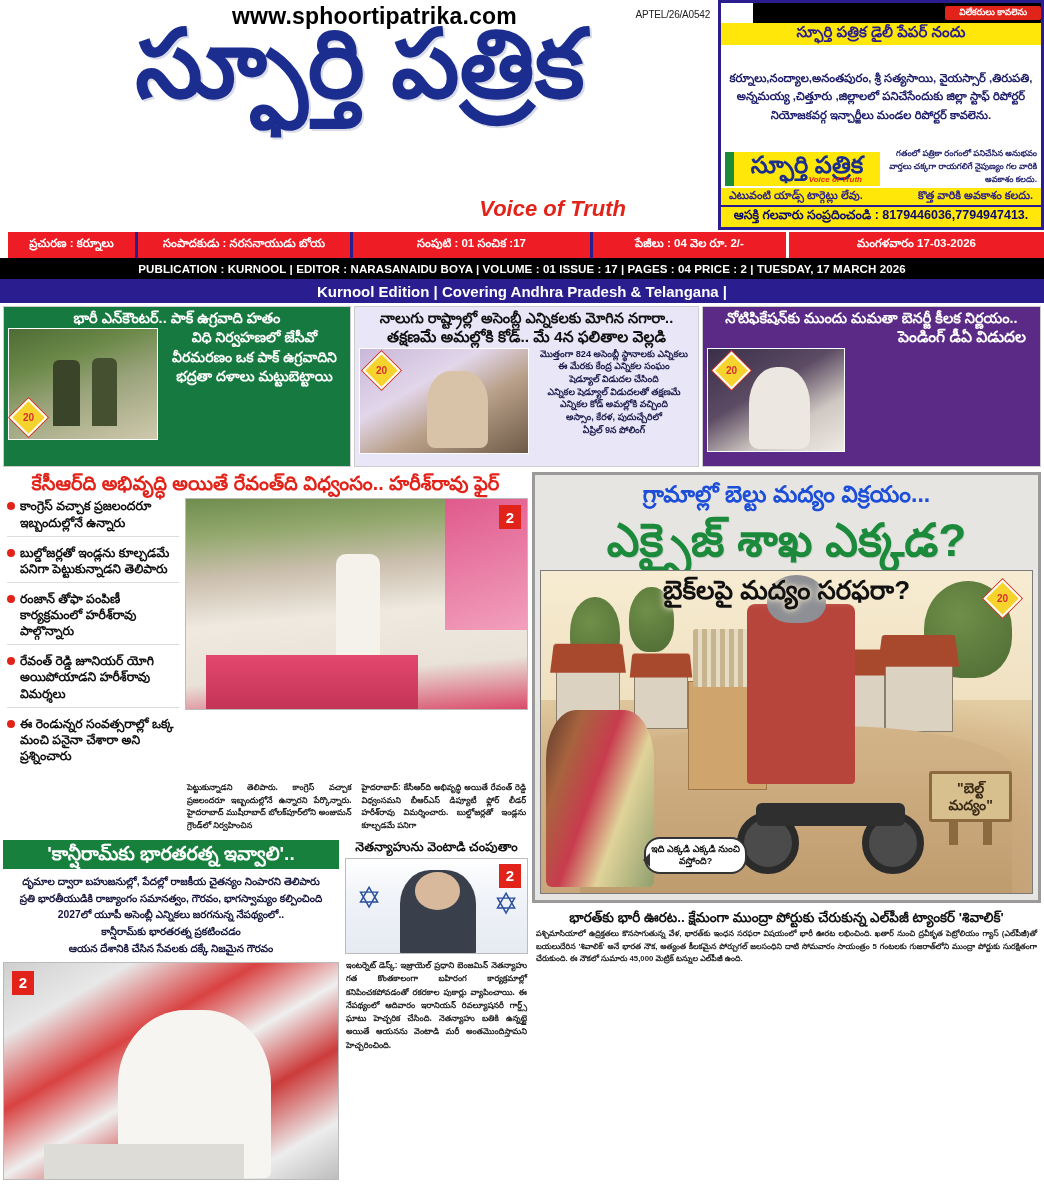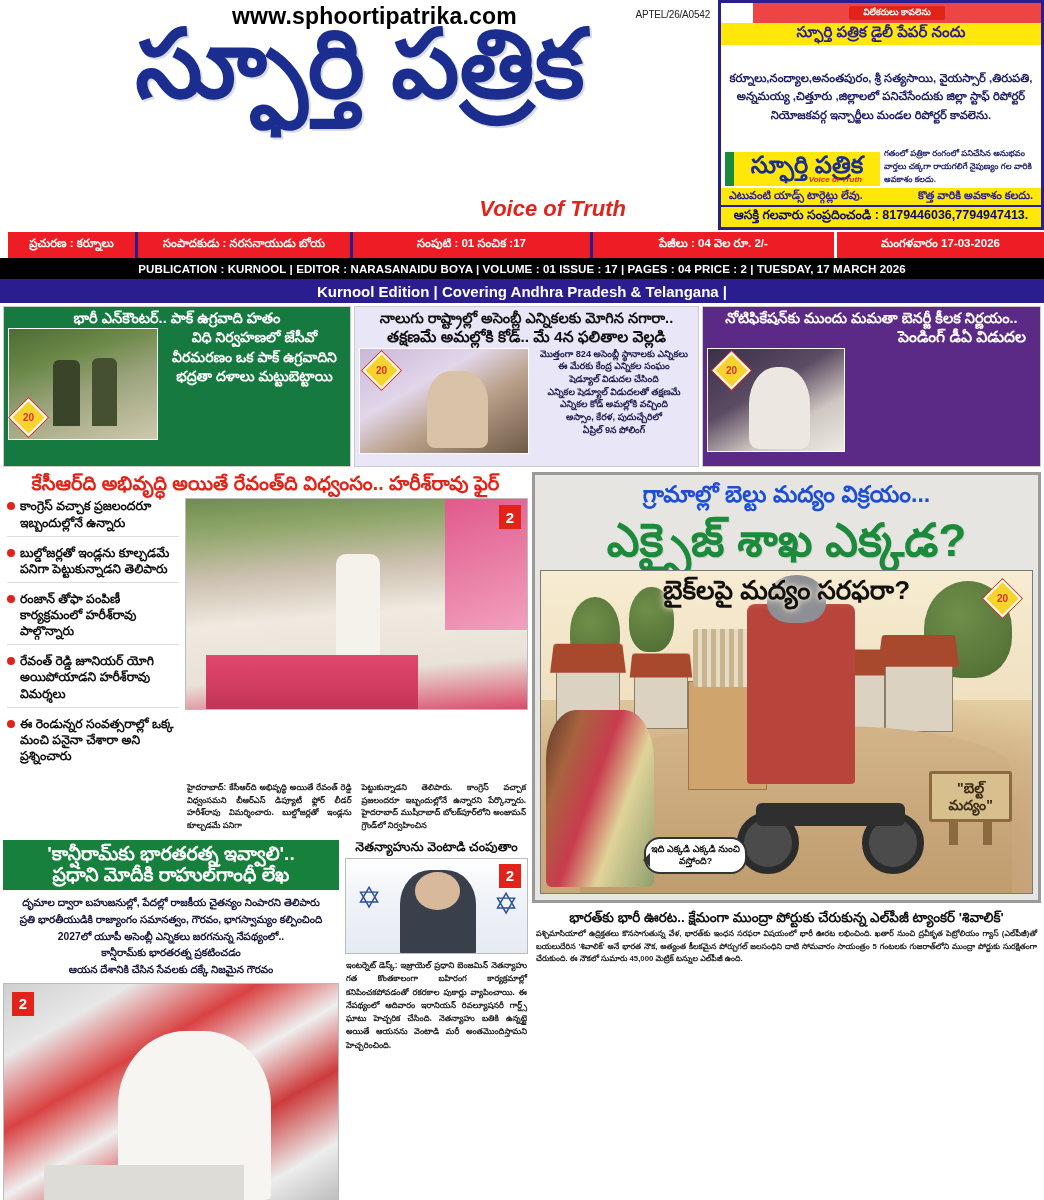--- a/index.html
+++ b/index.html
@@ -39,21 +39,21 @@
   }
   .mast-tag {
     position: absolute; bottom: 8px; right: 92px;
     font-size: 22px; font-weight: bold; font-style: italic; color: #e2231a;
   }
 
   .mast-ad {
     width: 326px; border: 3px solid #2a1d8f; background: #ffffff;
     display: flex; flex-direction: column; overflow: hidden;
   }
-  .ad-ribbon { background:#ef4444; padding:2px 0 3px; text-align:center;margin-left:32px; }
+  .ad-ribbon { background:#000000; padding:2px 0 3px; text-align:right;margin-left:32px; }
   .ad-ribbon-red {
     display:inline-block; background:#e2231a; color:#fff;
     font-size:9px; font-weight:bold; padding:1px 14px; border-radius:2px;
   }
   .ad-headline {
     background:#ffe70a; color:#2a1d8f; font-size:15px; font-weight:bold;
     text-align:center; padding:1px 2px 4px; line-height:1.1;
   }
   .ad-body {
     flex:1; padding:4px 6px 0; text-align:center;
@@ -67,21 +67,21 @@
   }
   .ad-logo-tt {
     font-size:24px; font-weight:bold; color:#1b2d8f; line-height:1;
     white-space:nowrap;
   }
   .ad-logo-sub {
     font-size:8px; font-weight:bold; font-style:italic; color:#e2231a;
     margin-top:-2px; text-align:right; padding-right:14px;
   }
   .ad-right-note {
-    flex:1; font-size:8.3px; color:#1d1d6b; text-align:left;
+    flex:1; font-size:8.3px; color:#1d1d6b; text-align:right;
     line-height:1.55; font-weight:bold;
   }
   .ad-yellowrow {
     background:#ffe70a; display:flex; justify-content:space-between;
     padding:1px 8px; font-size:11px; font-weight:bold; color:#2a1d8f;
   }
   .ad-phone {
     background:#ffe70a; border-top:2px solid #2a1d8f; text-align:center;
     font-size:12.5px; font-weight:bold; color:#0a0a6e; padding:1px 0 2px;
   }
@@ -91,21 +91,21 @@
     display:flex; height:28px; background:#ee1c25; color:#fff;
     align-items:stretch; border-top:2px solid #fff;margin-left:8px;
   }
   .redbar > div {
     display:flex; align-items:center; justify-content:center;
     font-size:11.5px; font-weight:bold; padding:0 4px; white-space:nowrap;
   }
   .rb1 { width:130px; border-right:3px solid #2a1d8f; }
   .rb2 { width:215px; border-right:3px solid #2a1d8f; }
   .rb3 { width:240px; border-right:3px solid #2a1d8f; }
-  .rb4 { width:244px; border-right:3px solid #ffffff; }
+  .rb4 { width:196px; border-right:3px solid #ffffff; }
   .rb5 { flex:1; }
 
   .blackbar {
     background:#000; color:#fff; height:21px; display:flex;
     align-items:center; justify-content:center;
     font-size:11.5px; font-weight:bold; letter-spacing:.1px;
   }
   .bluebar {
     background:#2a1d8f; color:#fff; height:24px; display:flex;
     align-items:center; justify-content:center;
@@ -477,30 +477,29 @@
             <li>ఈ రెండున్నర సంవత్సరాల్లో ఒక్క మంచి పనైనా చేశారా అని ప్రశ్నించారు</li>
           </ul>
           <div class="hr-photo">
             <div class="poster"></div>
             <div class="speaker"></div>
             <div class="tbl"></div>
             <div class="pagetag" style="right:6px;top:6px;">2</div>
           </div>
         </div>
         <div class="hr-caption">
+          <p>పెట్టుకున్నాడని తెలిపారు. కాంగ్రెస్ వచ్చాక ప్రజలందరూ ఇబ్బందుల్లోనే ఉన్నారని పేర్కొన్నారు. హైదరాబాద్ ముషీరాబాద్ బోలక్‌పూర్‌లోని అంజుమన్ గ్రౌండ్‌లో నిర్వహించిన</p>
           <p>హైదరాబాద్: కేసీఆర్‌ది అభివృద్ధి అయితే రేవంత్ రెడ్డి విధ్వంసమని బీఆర్ఎస్ డిప్యూటీ ఫ్లోర్ లీడర్ హరీశ్‌రావు విమర్శించారు. బుల్డోజర్లతో ఇండ్లను కూల్చడమే పనిగా</p>
-          <p>పెట్టుకున్నాడని తెలిపారు. కాంగ్రెస్ వచ్చాక ప్రజలందరూ ఇబ్బందుల్లోనే ఉన్నారని పేర్కొన్నారు. హైదరాబాద్ ముషీరాబాద్ బోలక్‌పూర్‌లోని అంజుమన్ గ్రౌండ్‌లో నిర్వహించిన</p>
         </div>
       </div>
 
       <div class="row2">
         <div class="kanshi">
           <div class="kanshi-head">
             <div>'కాన్షీరామ్‌కు భారతరత్న ఇవ్వాలి'..</div>
-            <div>ప్రధాని మోదీకి రాహుల్‌గాంధీ లేఖ</div>
           </div>
           <div class="kanshi-body" style="white-space:pre-line;">దృమాల ద్వారా బహుజనుల్లో, పేదల్లో రాజకీయ చైతన్యం నింపారని తెలిపారు
 ప్రతి భారతీయుడికి రాజ్యాంగం సమానత్వం, గౌరవం, భాగస్వామ్యం కల్పించింది
 2027లో యూపీ అసెంబ్లీ ఎన్నికలు జరగనున్న నేపథ్యంలో..
 కాన్షీరామ్‌కు భారతరత్న ప్రకటించడం
 ఆయన దేశానికి చేసిన సేవలకు దక్కే నిజమైన గౌరవం</div>
           <div class="kanshi-photo">
             <div class="figure"></div>
             <div class="podium"></div>
             <div class="pagetag" style="left:8px;top:8px;">2</div>

